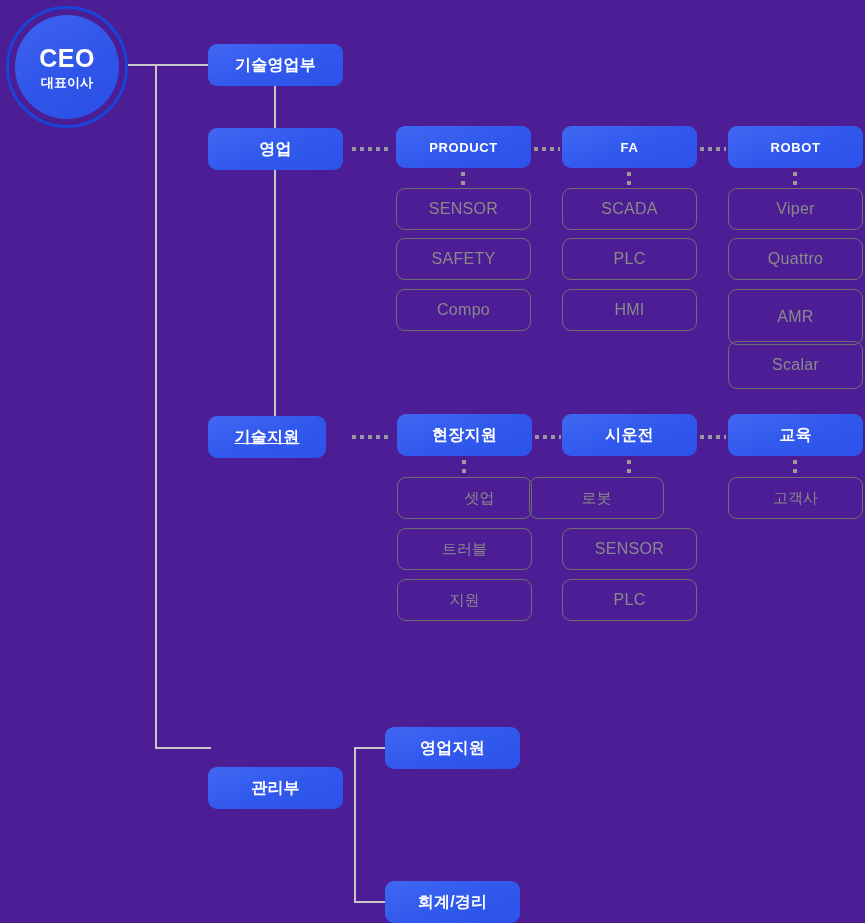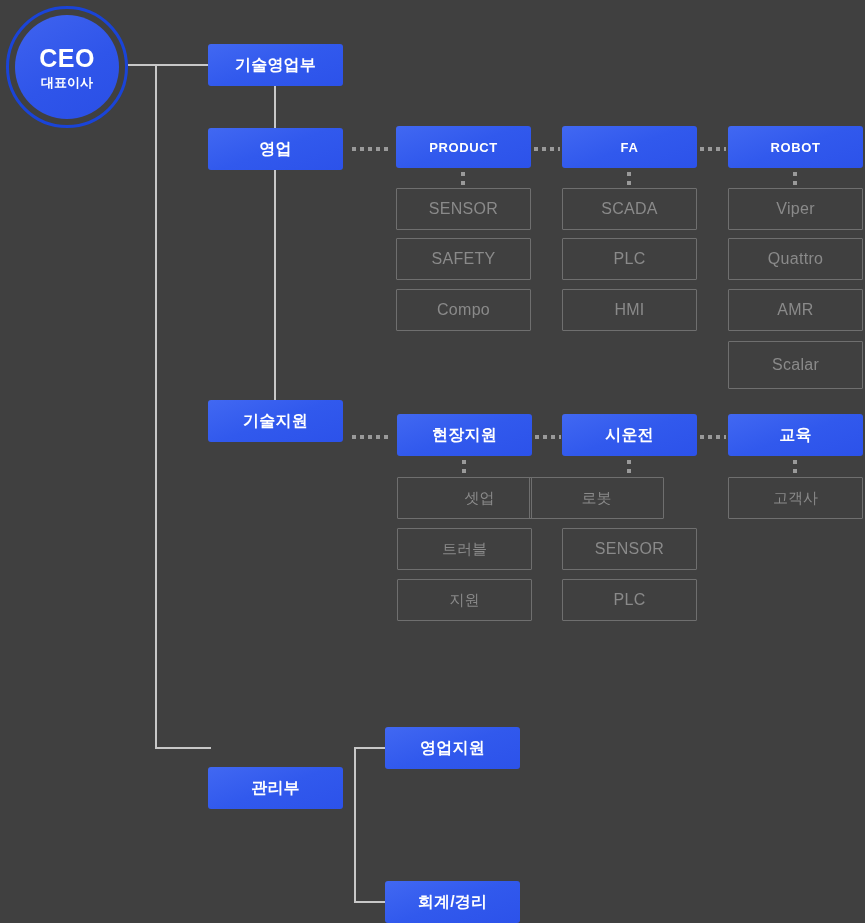--- a/index.html
+++ b/index.html
@@ -5,21 +5,21 @@
 <style>
   html, body {
     margin: 0;
     padding: 0;
     background: #000000;
   }
   #chart-root {
     position: relative;
     width: 865px;
     height: 923px;
-    background: #404040;
+    background: #4c1d95;
     font-family: "Liberation Sans", "DejaVu Sans", sans-serif;
     overflow: hidden;
   }
 
   
   .ceo-node {
     position: absolute;
     left: 6px;
     top: 6px;
     width: 122px;
@@ -52,37 +52,37 @@
   .ceo-sub {
     color: #ffffff;
     font-size: 13px;
     font-weight: bold;
   }
 
   
   .bluebox {
     position: absolute;
     box-sizing: border-box;
-    border-radius: 3px;
+    border-radius: 9px;
     background: linear-gradient(160deg, #4168f2 0%, #3159ed 50%, #2c52ea 100%);
     color: #ffffff;
     display: flex;
     align-items: center;
     justify-content: center;
     font-size: 16px;
     font-weight: bold;
     letter-spacing: 0.2px;
   }
   .bluebox.latin { font-size: 13px; letter-spacing: 0.6px; }
 
   
   .outbox {
     position: absolute;
     box-sizing: border-box;
-    border-radius: 1px;
+    border-radius: 9px;
     border: 1.5px solid #6f6f6f;
     background: transparent;
     color: #8a8a8a;
     display: flex;
     align-items: center;
     justify-content: center;
     font-size: 15px;
     font-weight: normal;
   }
   .outbox.latin { font-size: 16px; letter-spacing: 0.3px; }
@@ -154,24 +154,24 @@
   <div class="dot-v" style="left:627px; top:172px; height:14px;"></div>
   <div class="outbox latin" style="left:562px; top:188px; width:135px; height:42px;">SCADA</div>
   <div class="outbox latin" style="left:562px; top:238px; width:135px; height:42px;">PLC</div>
   <div class="outbox latin" style="left:562px; top:289px; width:135px; height:42px;">HMI</div>
 
   <div class="dot-h" style="left:700px; top:147px; width:26px;"></div>
   <div class="bluebox latin" style="left:728px; top:126px; width:135px; height:42px;">ROBOT</div>
   <div class="dot-v" style="left:793px; top:172px; height:14px;"></div>
   <div class="outbox latin" style="left:728px; top:188px; width:135px; height:42px;">Viper</div>
   <div class="outbox latin" style="left:728px; top:238px; width:135px; height:42px;">Quattro</div>
-  <div class="outbox latin" style="left:728px; top:289px; width:135px; height:42px;">AMR</div>
+  <div class="outbox latin" style="left:728px; top:289px; width:135px; height:56px;">AMR</div>
   <div class="outbox latin" style="left:728px; top:341px; width:135px; height:48px;">Scalar</div>
 
-  <div class="bluebox" style="left:208px; top:400px; width:135px; height:42px;">기술지원</div>
+  <div class="bluebox" style="left:208px; top:416px; width:118px; height:42px;text-decoration:underline;">기술지원</div>
 
   <div class="dot-h" style="left:352px; top:435px; width:36px;"></div>
   <div class="bluebox" style="left:397px; top:414px; width:135px; height:42px;">현장지원</div>
   <div class="dot-v" style="left:462px; top:460px; height:14px;"></div>
   <div class="outbox" style="left:397px; top:477px; width:135px; height:42px;padding-left:30px;">셋업</div>
   <div class="outbox" style="left:397px; top:579px; width:135px; height:42px;">지원</div>
   <div class="outbox" style="left:397px; top:528px; width:135px; height:42px;">트러블</div>
 
   <div class="dot-h" style="left:535px; top:435px; width:26px;"></div>
   <div class="bluebox" style="left:562px; top:414px; width:135px; height:42px;">시운전</div>

